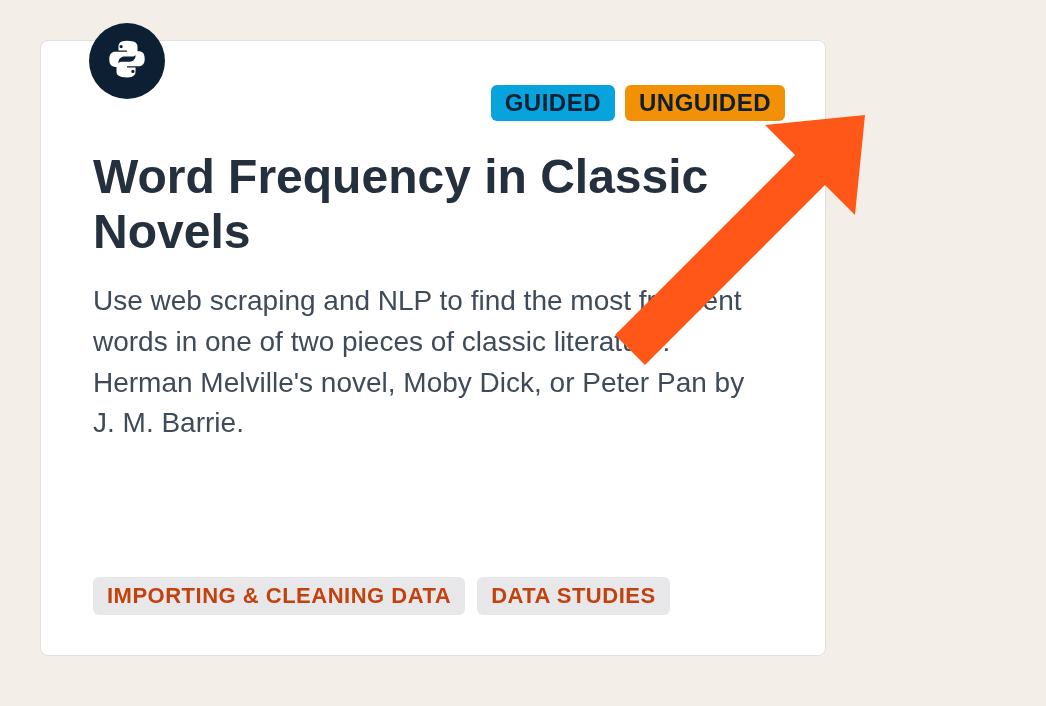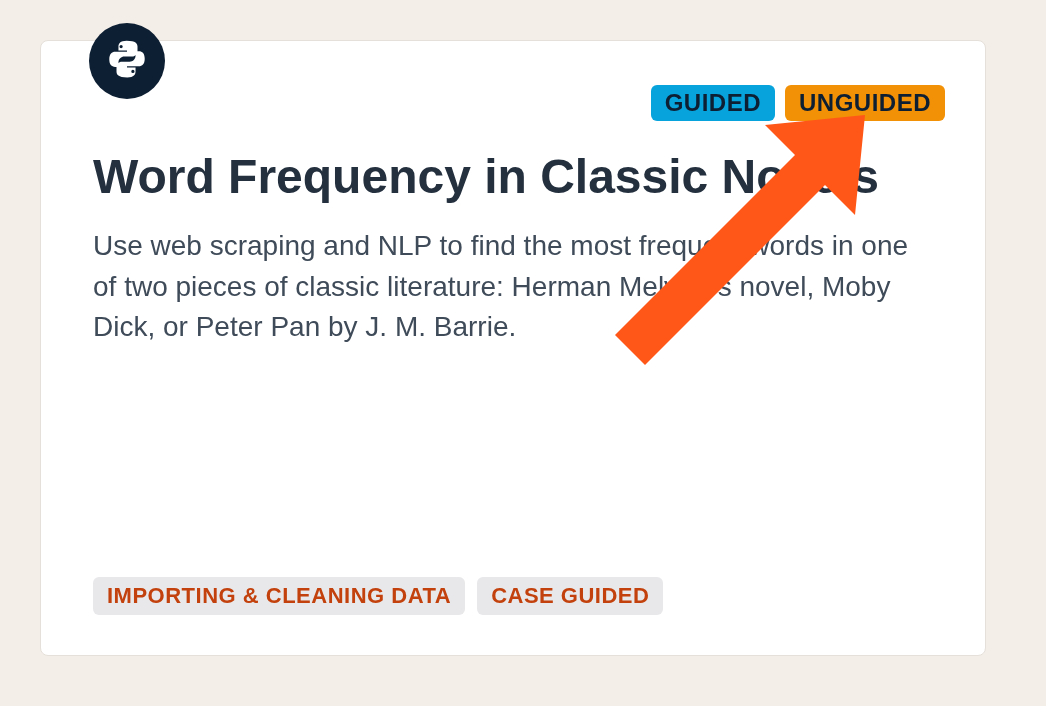--- a/index.html
+++ b/index.html
@@ -14,21 +14,21 @@
     position: relative;
     width: 100%;
     height: 100%;
     padding: 40px;
   }
   .card {
     position: relative;
     background: #ffffff;
     border: 1px solid #e6e0da;
     border-radius: 8px;
-    width: 946px;
+    width: 786px;
     height: 616px;
     padding: 48px 52px 40px 52px;
   }
   .lang-badge {
     position: absolute;
     top: -18px;
     left: 48px;
     width: 76px;
     height: 76px;
     border-radius: 50%;
@@ -117,21 +117,21 @@
       <span class="badge badge-guided">GUIDED</span>
       <span class="badge badge-unguided">UNGUIDED</span>
     </div>
 
     <h1 class="title">Word Frequency in Classic Novels</h1>
 
     <p class="desc">Use web scraping and NLP to find the most frequent words in one of two pieces of classic literature: Herman Melville's novel, Moby Dick, or Peter Pan by J. M. Barrie.</p>
 
     <div class="tags-row">
       <span class="tag">IMPORTING &amp; CLEANING DATA</span>
-      <span class="tag">CASE GUIDED</span>
+      <span class="tag">DATA STUDIES</span>
     </div>
 
   </div>
 
   <div class="arrow-annot">
     <svg viewBox="0 0 320 250" xmlns="http://www.w3.org/2000/svg">
       <g fill="#ff5717">
         <polygon points="20,220 50,250 230,70 260,100 270,0 170,10 200,40"></polygon>
       </g>
     </svg>

